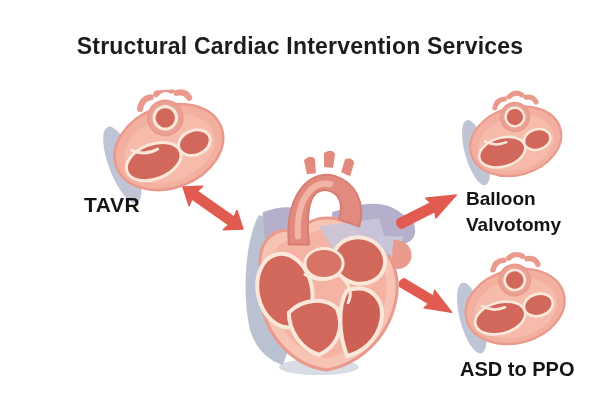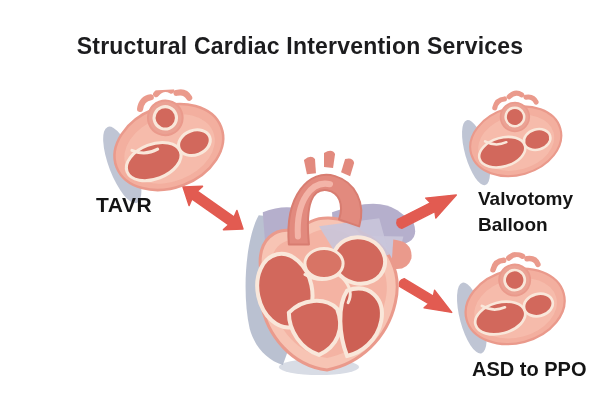--- a/index.html
+++ b/index.html
@@ -39,21 +39,20 @@
   .arrow svg { width: 100%; height: 100%; display: block; }
   .pos-arrow-double { left: 174px; top: 194px; width: 78px; height: 28px; transform: rotate(35deg); }
   .pos-arrow-up     { left: 392px; top: 197px; width: 70px; height: 26px; transform: rotate(-27deg); }
   .pos-arrow-down   { left: 394px; top: 284px; width: 64px; height: 26px; transform: rotate(31deg); }
 
   .label {
     position: absolute;
     font-weight: bold;
     color: var(--label-text, #141414);
     white-space: nowrap;
-    margin-left: 12px;
   }
   .label-tavr    { left: 84px;  top: 193px; font-size: 21px; letter-spacing: 0.5px; }
   .label-balloon { left: 466px; top: 186px; font-size: 19px; line-height: 26px; }
   .label-asd     { left: 460px; top: 358px; font-size: 20px; }
 
   .defs-holder { position: absolute; width: 0; height: 0; overflow: hidden; }
 </style>
 </head>
 <body>
 
@@ -141,22 +140,22 @@
       </svg>
   </div>
 
   <div class="illus pos-balloon-heart">
     <svg viewBox="0 0 140 110">
       <use href="#small-heart"></use>
     </svg>
   </div>
 
   <div class="label label-balloon">
+    <div>Balloon</div>
     <div>Valvotomy</div>
-    <div>Balloon</div>
   </div>
 
   <div class="arrow pos-arrow-down">
     <svg viewBox="0 0 100 36">
         <use href="#arrow-single"></use>
       </svg>
   </div>
 
   <div class="illus pos-asd-heart">
     <svg viewBox="0 0 140 110">

